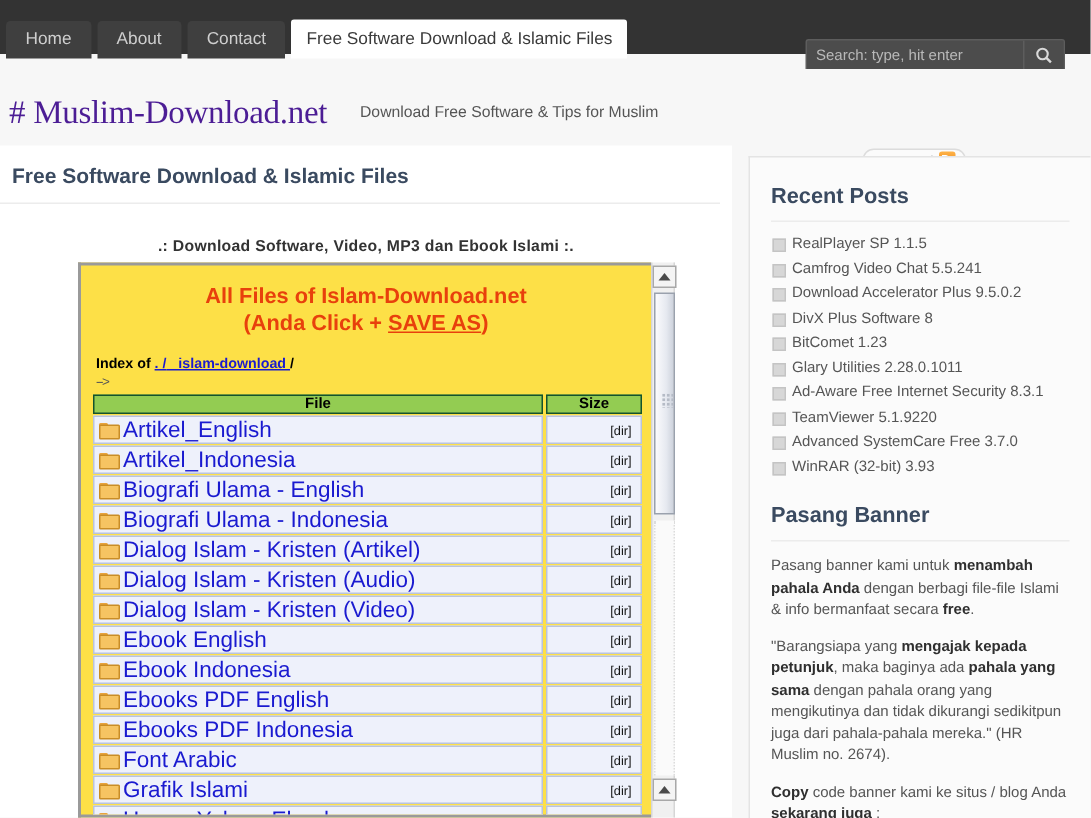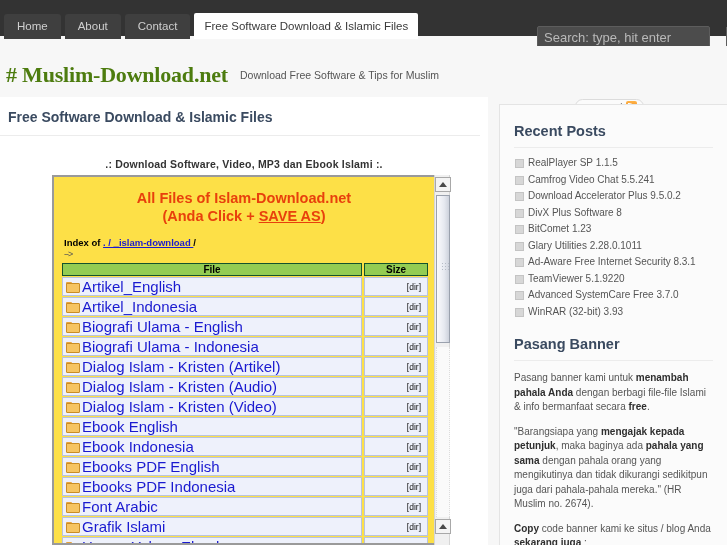--- a/index.html
+++ b/index.html
@@ -29,37 +29,37 @@
   }
 
   .searchwrap{
     position:absolute; right:17px; top:26px;
     width:173px; height:22px;
     background:#4c4c4c; border:1px solid #5d5d5d; border-radius:2px;
     display:flex; align-items:center;
   }
   .searchwrap input{
     flex:1; background:transparent; border:0; outline:0;
-    color:#cfcfcf; font-size:13px; padding:0 6px;
+    color:#cfcfcf; font-size:10px; padding:0 6px;
     font-family:"Liberation Sans", sans-serif;
   }
   .searchwrap input::placeholder{ color:#b9b9b9; }
   .searchbtn{
     width:27px; height:100%; border-left:1px solid #5d5d5d;
     display:flex; align-items:center; justify-content:center;
     background:#4c4c4c; cursor:pointer;
   }
   .searchbtn svg{ display:block; }
 
   
   .sitehead{ position:absolute; left:0; top:46px; width:727px; height:48px; background:#f7f7f7; }
   .sitetitle{
     position:absolute; left:6px; top:62px;
     font-family:"Liberation Serif", serif;
-    font-size:22px; font-weight:bold; color:#4d7c0f; letter-spacing:-.2px;
+    font-size:22px; font-weight:normal; color:#4c1d95; letter-spacing:-.2px;
   }
   .sitetag{
     position:absolute; left:240px; top:69px;
     font-size:10.5px; color:#555;
   }
 
   
   .content{
     position:absolute; left:0; top:97px; width:488px; height:448px;
     background:#ffffff;

